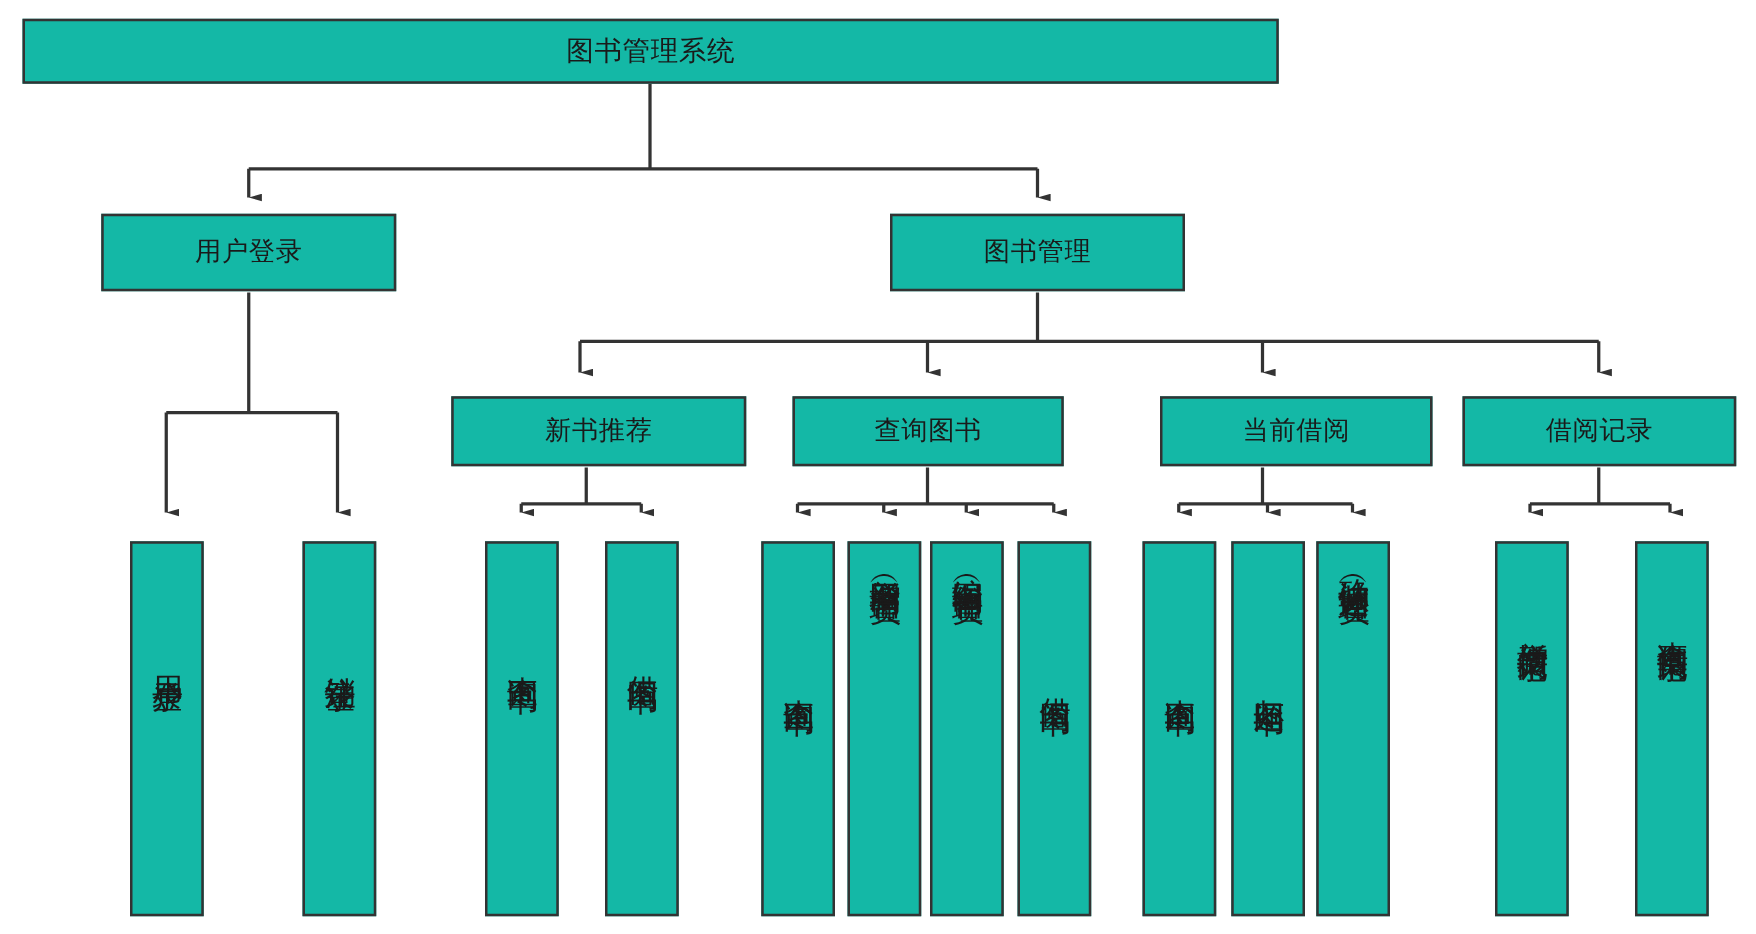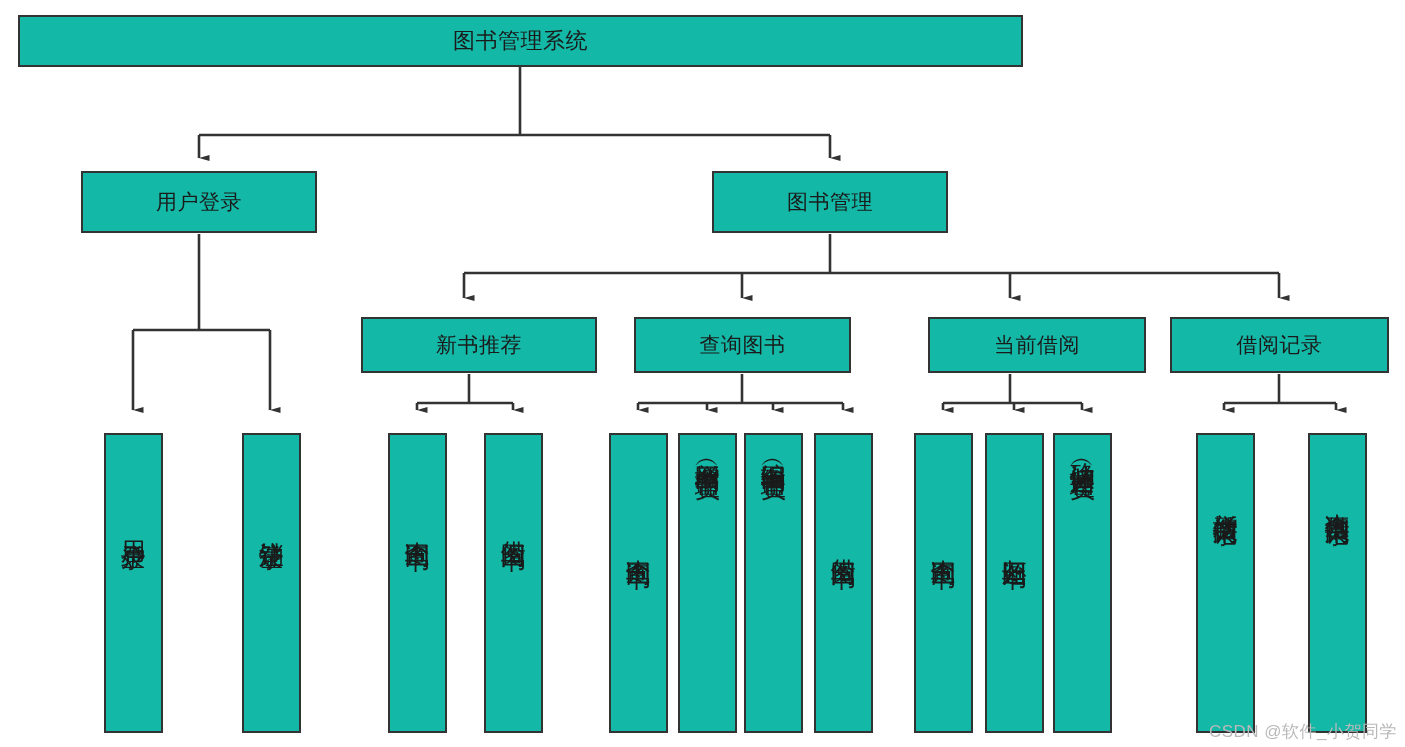--- a/index.html
+++ b/index.html
@@ -211,15 +211,14 @@
   </div>
 
   <div class="node vert mid3" style="left:1196px; top:433px; width:59px; height:300px;">
     <span class="lbl">新增借阅记录</span>
   </div>
 
   <div class="node vert mid3" style="left:1308px; top:433px; width:59px; height:300px;">
     <span class="lbl">查询借阅记录</span>
   </div>
 
-  <div id="watermark">CSDN @软件_小贺同学</div>
 
 </div>
 
 </body></html>

